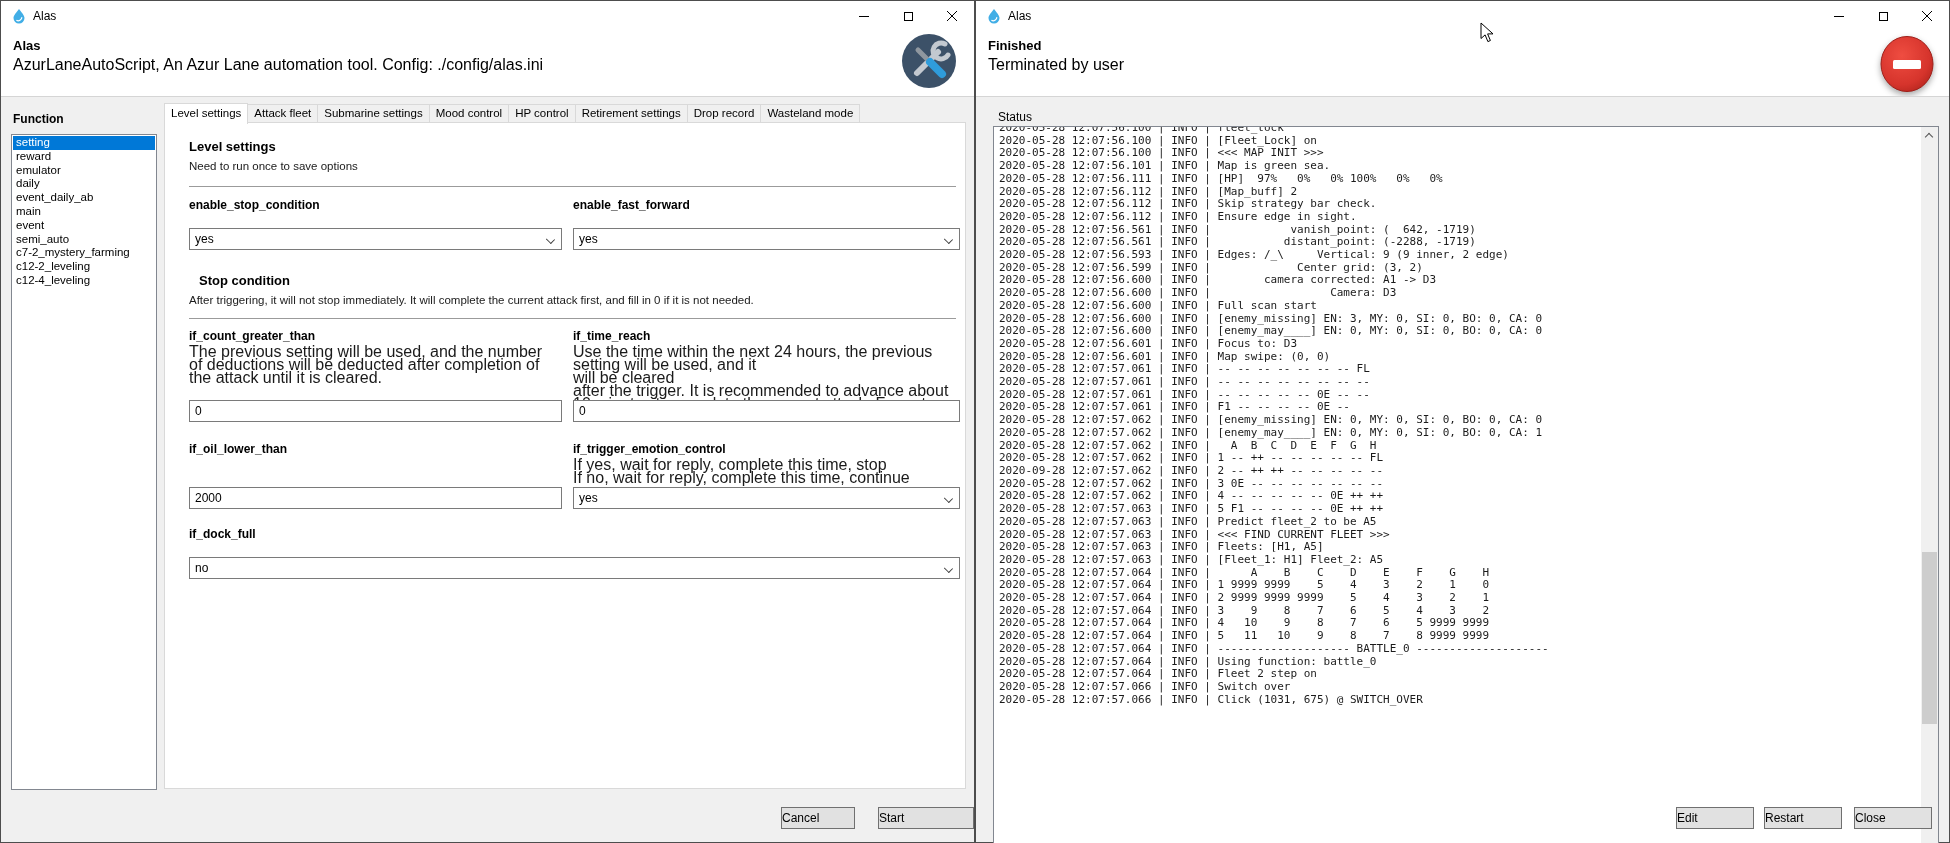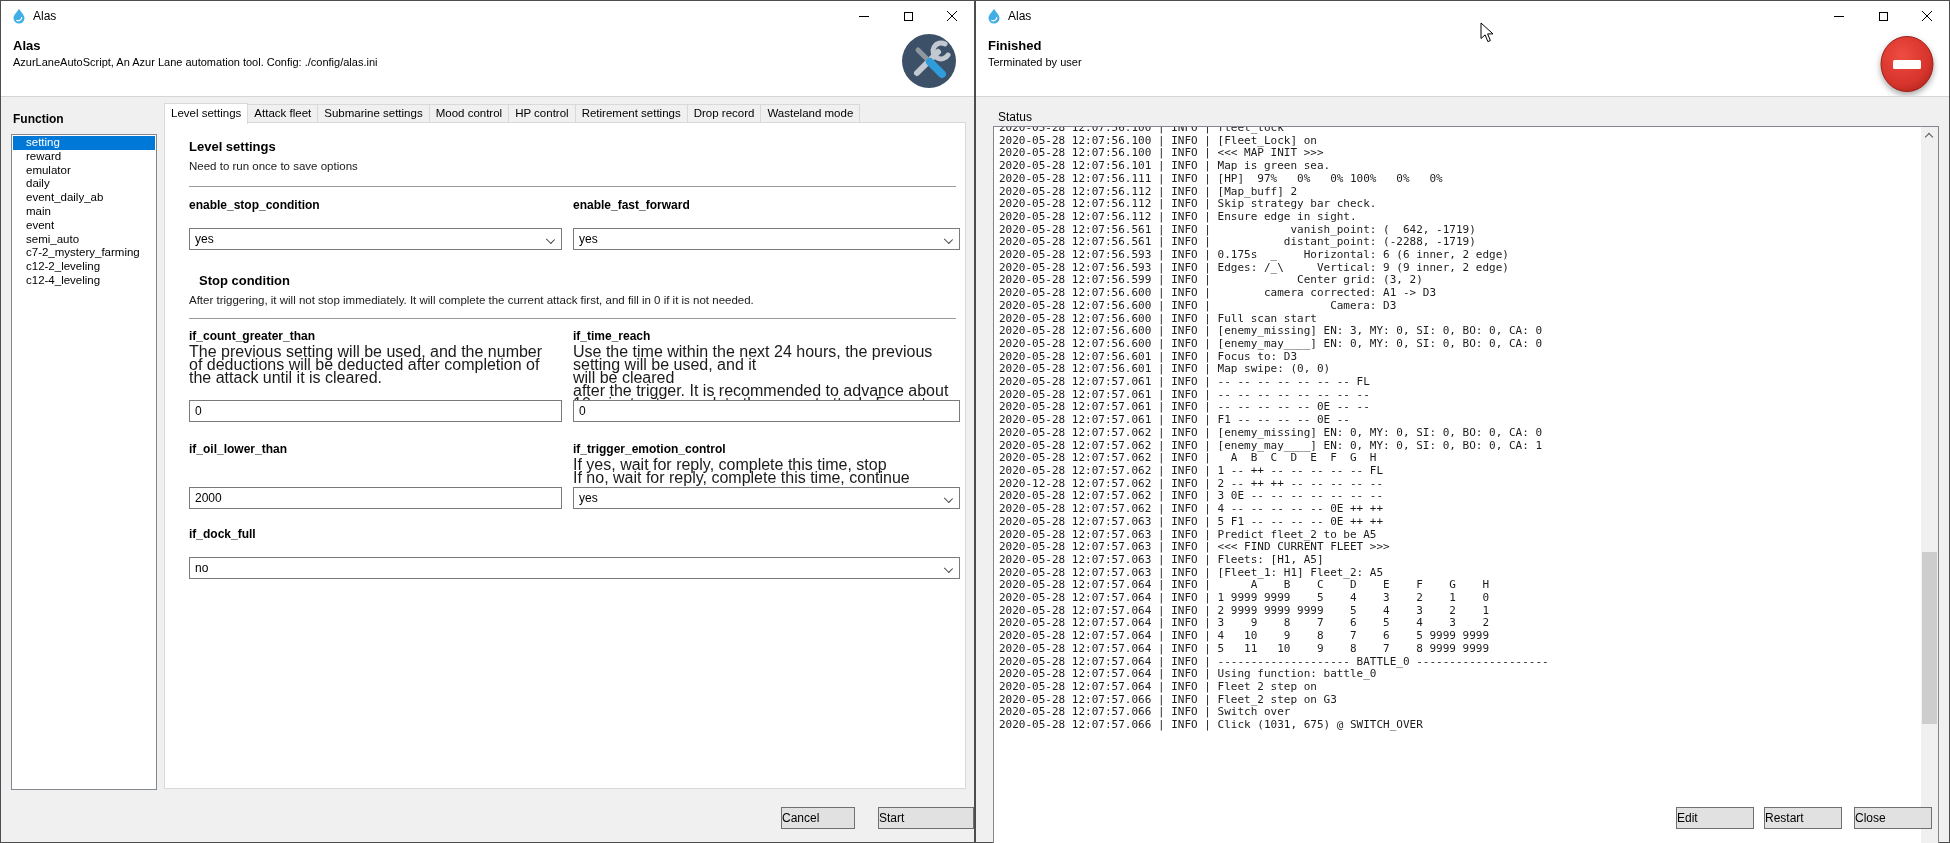--- a/index.html
+++ b/index.html
@@ -15,33 +15,33 @@
   .tb-icon { position:absolute; left:10px; top:7px; width:16px; height:16px; }
   .tb-title { position:absolute; left:32px; top:8px; font-size:12px; }
   .tb-controls { position:absolute; right:0; top:0; height:30px; display:flex; }
   .tb-btn { width:44px; height:30px; display:flex; align-items:center; justify-content:center; cursor:default; }
   .glyph-min { width:10px; height:0; border-top:1px solid #000; display:block; }
   .glyph-max { width:9px; height:9px; border:1px solid #000; display:block; }
 
   
   .header { position:absolute; left:0; top:30px; right:0; height:65px; background:#fff; }
   .h-title { position:absolute; left:12px; top:7px; font-size:13px; font-weight:bold; }
-  .h-sub   { position:absolute; left:12px; top:25px; font-size:11px; }
+  .h-sub   { position:absolute; left:12px; top:25px; font-size:16px; }
   .status-circle { position:absolute; top:2px; left:900px; width:56px; height:56px; }
   #win-right .status-circle { left:903px; top:5px; filter:drop-shadow(0 3px 3px rgba(0,0,0,.35)); }
 
   
   .body { position:absolute; left:0; top:95px; right:0; bottom:0; background:#f0f0f0;
           border-top:1px solid #d5d5d5; }
 
   
   .fn-label { position:absolute; left:12px; top:15px; font-size:12px; font-weight:bold; }
   .fn-list { position:absolute; left:10px; top:37px; width:146px; height:656px;
              background:#fff; border:1px solid #828790; overflow:hidden; padding:1px; }
-  .fn-item { font-size:11.5px; line-height:13.8px; height:13.8px; padding-left:13px; white-space:nowrap; }
+  .fn-item { font-size:11.5px; line-height:13.8px; height:13.8px; padding-left:3px; white-space:nowrap; }
   .fn-item.sel { background:#0078d7; color:#fff; }
 
   
   .tabstrip { position:absolute; left:163px; top:5px; height:21px; display:flex; align-items:flex-end; z-index:3; }
   .tab { background:#f0f0f0; border:1px solid #d9d9d9; height:19px; line-height:17px;
          padding:0 6px; font-size:11.5px; margin-right:-1px; white-space:nowrap; }
   .tab.active { background:#fff; height:21px; line-height:19px; border-bottom:none; margin-bottom:-1px; z-index:4; }
   .panel { position:absolute; left:163px; top:25px; width:802px; height:667px;
            background:#fff; border:1px solid #d9d9d9; z-index:2; }
 
@@ -243,56 +243,54 @@
           <div class="log-line">2020-05-28 12:07:56.100 | INFO | fleet_lock</div>
           <div class="log-line">2020-05-28 12:07:56.100 | INFO | [Fleet_Lock] on</div>
           <div class="log-line">2020-05-28 12:07:56.100 | INFO | &lt;&lt;&lt; MAP INIT &gt;&gt;&gt;</div>
           <div class="log-line">2020-05-28 12:07:56.101 | INFO | Map is green sea.</div>
           <div class="log-line">2020-05-28 12:07:56.111 | INFO | [HP]  97%   0%   0% 100%   0%   0%</div>
           <div class="log-line">2020-05-28 12:07:56.112 | INFO | [Map_buff] 2</div>
           <div class="log-line">2020-05-28 12:07:56.112 | INFO | Skip strategy bar check.</div>
           <div class="log-line">2020-05-28 12:07:56.112 | INFO | Ensure edge in sight.</div>
           <div class="log-line">2020-05-28 12:07:56.561 | INFO |            vanish_point: (  642, -1719)</div>
           <div class="log-line">2020-05-28 12:07:56.561 | INFO |           distant_point: (-2288, -1719)</div>
-          <div class="log-line">2020-05-28 12:07:56.593 | INFO | 0.175s  _    Horizontal: 6 (6 inner, 2 edge)</div>
           <div class="log-line">2020-05-28 12:07:56.593 | INFO | Edges: /_\     Vertical: 9 (9 inner, 2 edge)</div>
           <div class="log-line">2020-05-28 12:07:56.599 | INFO |             Center grid: (3, 2)</div>
           <div class="log-line">2020-05-28 12:07:56.600 | INFO |        camera corrected: A1 -&gt; D3</div>
           <div class="log-line">2020-05-28 12:07:56.600 | INFO |                  Camera: D3</div>
           <div class="log-line">2020-05-28 12:07:56.600 | INFO | Full scan start</div>
           <div class="log-line">2020-05-28 12:07:56.600 | INFO | [enemy_missing] EN: 3, MY: 0, SI: 0, BO: 0, CA: 0</div>
           <div class="log-line">2020-05-28 12:07:56.600 | INFO | [enemy_may____] EN: 0, MY: 0, SI: 0, BO: 0, CA: 0</div>
           <div class="log-line">2020-05-28 12:07:56.601 | INFO | Focus to: D3</div>
           <div class="log-line">2020-05-28 12:07:56.601 | INFO | Map swipe: (0, 0)</div>
           <div class="log-line">2020-05-28 12:07:57.061 | INFO | -- -- -- -- -- -- -- FL</div>
           <div class="log-line">2020-05-28 12:07:57.061 | INFO | -- -- -- -- -- -- -- --</div>
           <div class="log-line">2020-05-28 12:07:57.061 | INFO | -- -- -- -- -- 0E -- --</div>
           <div class="log-line">2020-05-28 12:07:57.061 | INFO | F1 -- -- -- -- 0E --</div>
           <div class="log-line">2020-05-28 12:07:57.062 | INFO | [enemy_missing] EN: 0, MY: 0, SI: 0, BO: 0, CA: 0</div>
           <div class="log-line">2020-05-28 12:07:57.062 | INFO | [enemy_may____] EN: 0, MY: 0, SI: 0, BO: 0, CA: 1</div>
           <div class="log-line">2020-05-28 12:07:57.062 | INFO |   A  B  C  D  E  F  G  H</div>
           <div class="log-line">2020-05-28 12:07:57.062 | INFO | 1 -- ++ -- -- -- -- -- FL</div>
-          <div class="log-line">2020-12-28 12:07:57.062 | INFO | 2 -- ++ ++ -- -- -- -- --</div>
+          <div class="log-line">2020-09-28 12:07:57.062 | INFO | 2 -- ++ ++ -- -- -- -- --</div>
           <div class="log-line">2020-05-28 12:07:57.062 | INFO | 3 0E -- -- -- -- -- -- --</div>
           <div class="log-line">2020-05-28 12:07:57.062 | INFO | 4 -- -- -- -- -- 0E ++ ++</div>
           <div class="log-line">2020-05-28 12:07:57.063 | INFO | 5 F1 -- -- -- -- 0E ++ ++</div>
           <div class="log-line">2020-05-28 12:07:57.063 | INFO | Predict fleet_2 to be A5</div>
           <div class="log-line">2020-05-28 12:07:57.063 | INFO | &lt;&lt;&lt; FIND CURRENT FLEET &gt;&gt;&gt;</div>
           <div class="log-line">2020-05-28 12:07:57.063 | INFO | Fleets: [H1, A5]</div>
           <div class="log-line">2020-05-28 12:07:57.063 | INFO | [Fleet_1: H1] Fleet_2: A5</div>
           <div class="log-line">2020-05-28 12:07:57.064 | INFO |      A    B    C    D    E    F    G    H</div>
           <div class="log-line">2020-05-28 12:07:57.064 | INFO | 1 9999 9999    5    4    3    2    1    0</div>
           <div class="log-line">2020-05-28 12:07:57.064 | INFO | 2 9999 9999 9999    5    4    3    2    1</div>
           <div class="log-line">2020-05-28 12:07:57.064 | INFO | 3    9    8    7    6    5    4    3    2</div>
           <div class="log-line">2020-05-28 12:07:57.064 | INFO | 4   10    9    8    7    6    5 9999 9999</div>
           <div class="log-line">2020-05-28 12:07:57.064 | INFO | 5   11   10    9    8    7    8 9999 9999</div>
           <div class="log-line">2020-05-28 12:07:57.064 | INFO | -------------------- BATTLE_0 --------------------</div>
           <div class="log-line">2020-05-28 12:07:57.064 | INFO | Using function: battle_0</div>
           <div class="log-line">2020-05-28 12:07:57.064 | INFO | Fleet 2 step on</div>
-          <div class="log-line">2020-05-28 12:07:57.066 | INFO | Fleet_2 step on G3</div>
           <div class="log-line">2020-05-28 12:07:57.066 | INFO | Switch over</div>
           <div class="log-line">2020-05-28 12:07:57.066 | INFO | Click (1031, 675) @ SWITCH_OVER</div>
         </div>
       <div class="scrollbar">
         <div class="sb-arrow sb-up">
             <span></span>
           </div>
         <div class="sb-thumb"></div>
         <div class="sb-arrow sb-down">
             <span></span>

